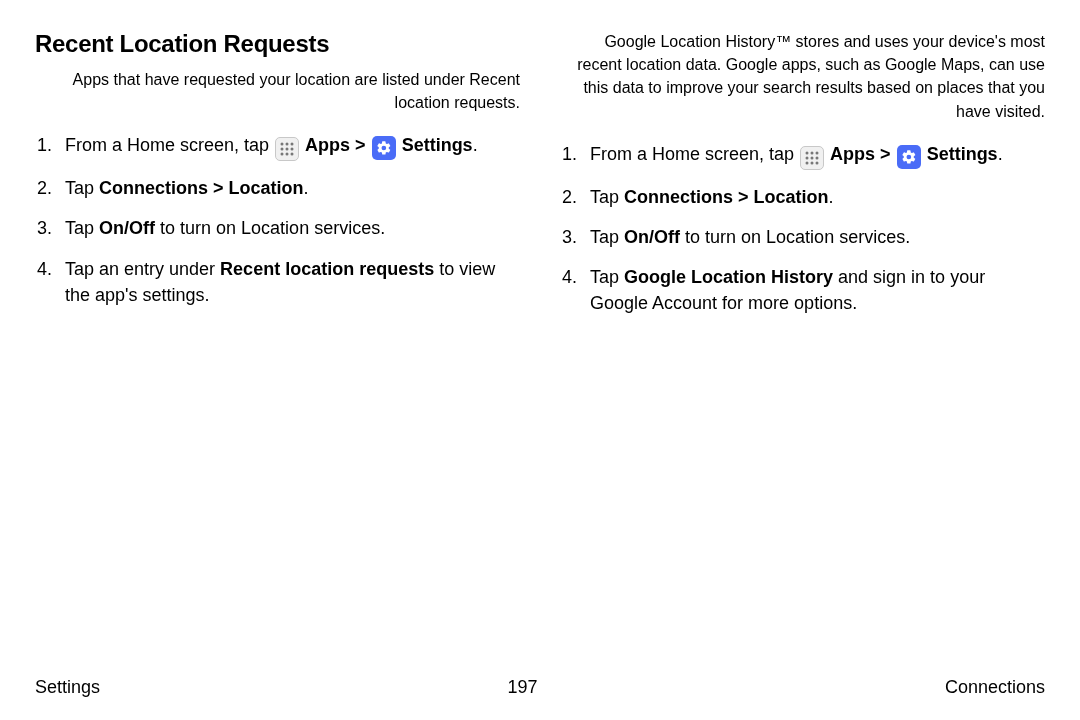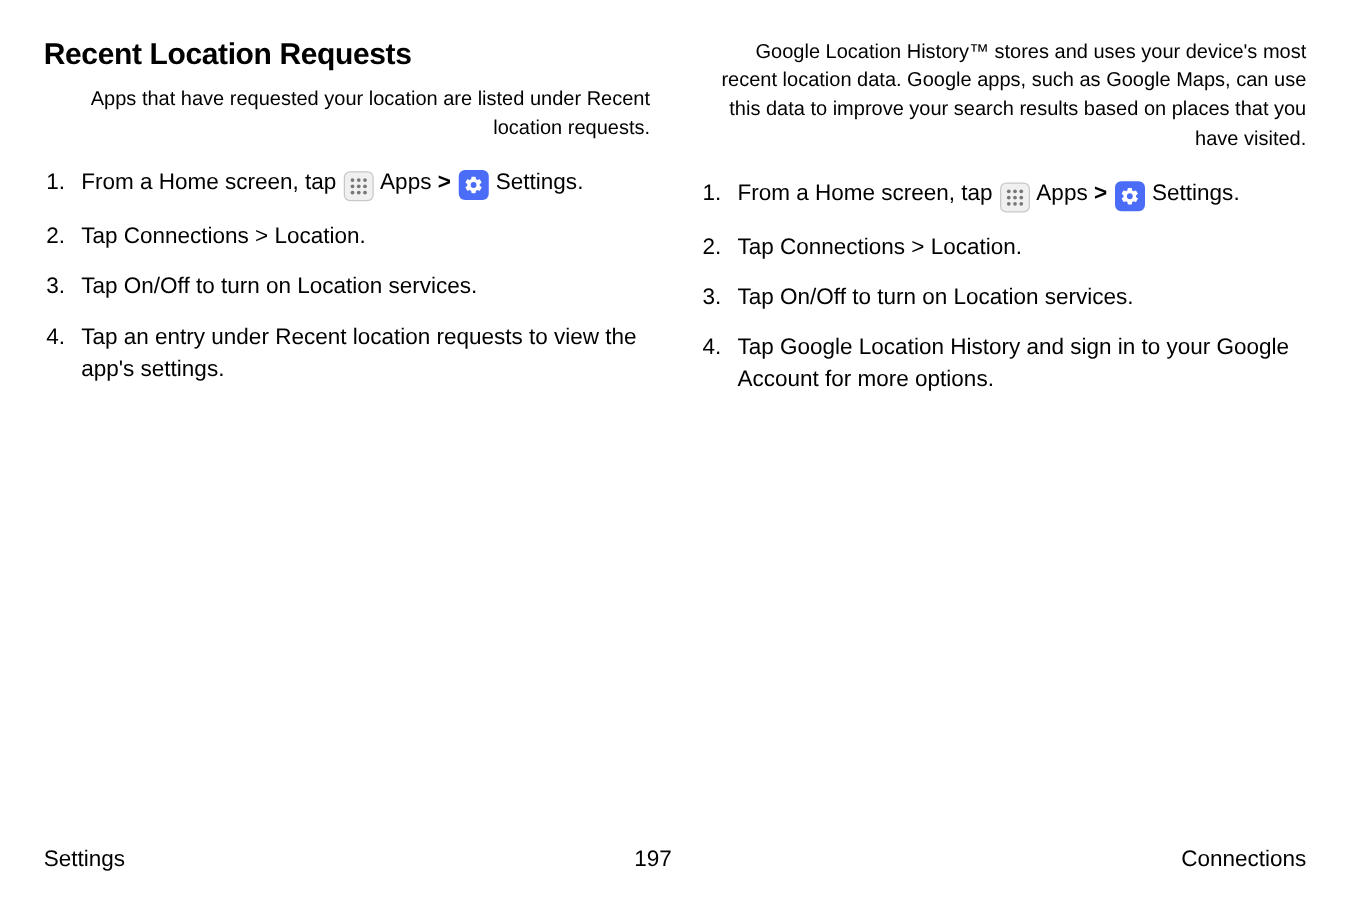--- a/index.html
+++ b/index.html
@@ -44,21 +44,21 @@
     margin-bottom: 14px;
     padding-left: 30px;
     position: relative;
   }
   ol li::before {
     content: counter(step) ".";
     position: absolute;
     left: 2px;
     top: 0;
   }
-  .bold { font-weight: 400; }
+  .bold { font-weight: 700; }
   .chev { font-weight: 700; }
   .icon-box {
     display: inline-flex;
     align-items: center;
     justify-content: center;
     width: 24px;
     height: 24px;
     border-radius: 5px;
     vertical-align: -5px;
     margin: 0 1px;

